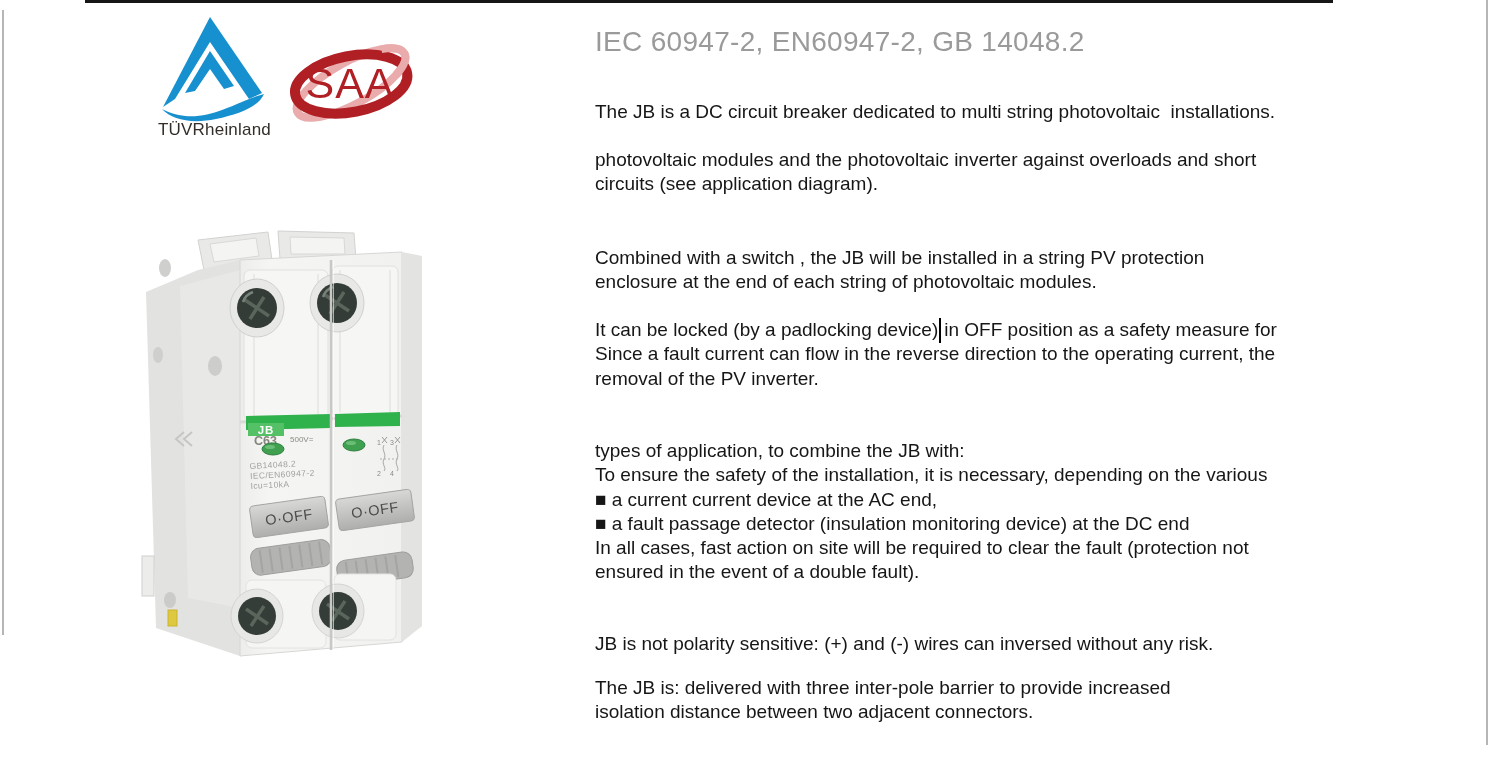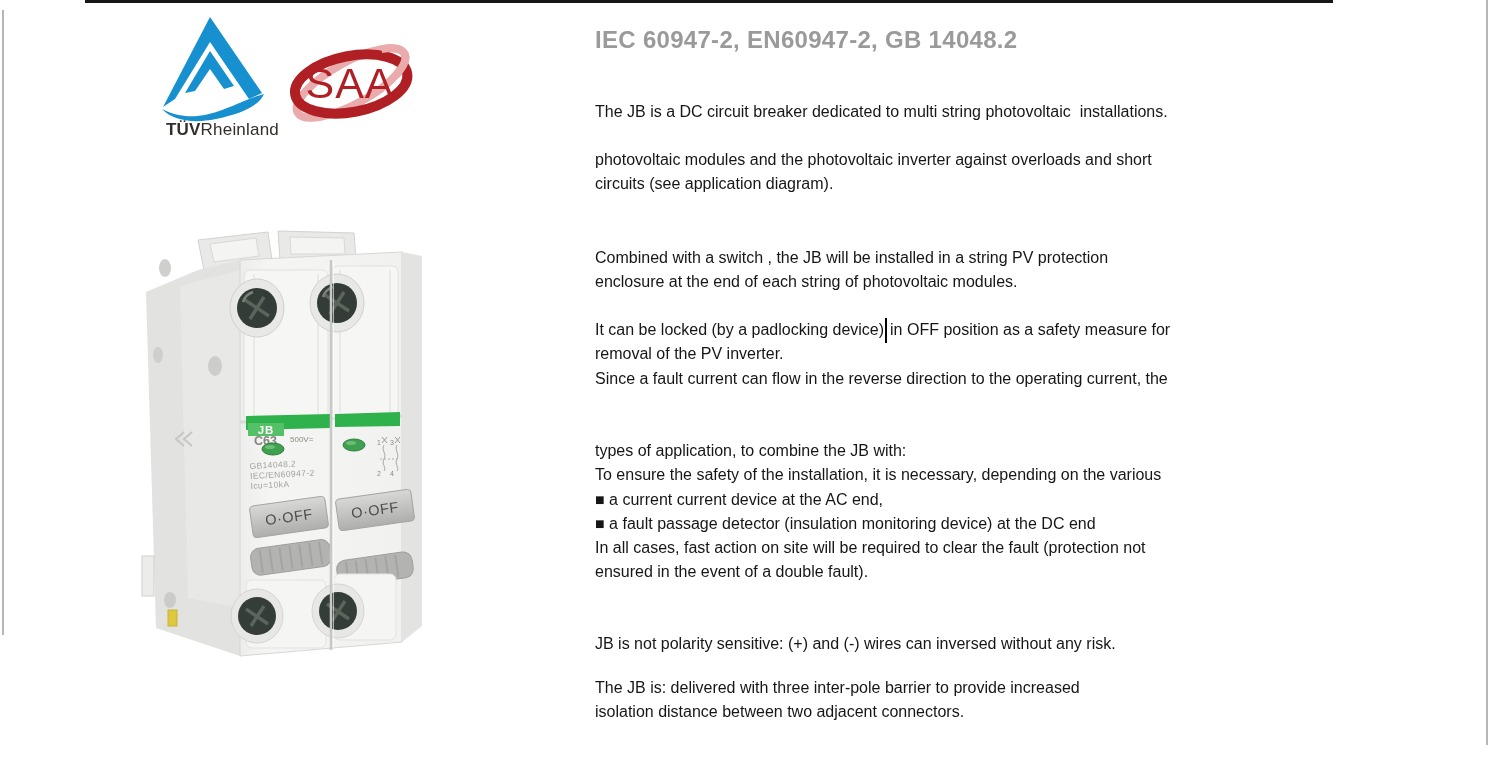--- a/index.html
+++ b/index.html
@@ -6,28 +6,28 @@
   body{
     width:1490px;height:769px;position:relative;background:#ffffff;overflow:hidden;
     font-family:"Liberation Sans","DejaVu Sans",sans-serif;color:#161616;
   }
   .abs{position:absolute;}
   
   #top-rule{left:85px;top:0;width:1248px;height:3px;background:#161616;}
   #edge-left{left:2px;top:10px;width:2px;height:625px;background:#b6b6b4;}
   #edge-right{left:1486px;top:0;width:2px;height:745px;background:#b6b6b4;}
   
-  #heading{left:595px;top:26px;font-size:24px;font-weight:bold;color:#9a9a9a;letter-spacing:.3px;white-space:pre;}
-  .para{left:595px;font-size:16px;color:#161616;}
+  #heading{left:595px;top:26px;font-size:28px;font-weight:normal;color:#9a9a9a;letter-spacing:.3px;white-space:pre;}
+  .para{left:595px;font-size:19px;color:#161616;}
   .line{height:24.3px;line-height:24.3px;white-space:pre;}
   .caret{display:inline-block;width:0;height:25px;border-left:2px solid #000;vertical-align:middle;margin:0 3px 0 1px;}
   
   #tuv-logo{left:158px;top:17px;width:108px;height:126px;}
   .tuv-wordmark{position:absolute;left:0;top:103px;width:108px;font-size:17px;color:#332e2a;white-space:nowrap;letter-spacing:.2px;}
-  .tuv-wordmark b{font-weight:700;margin-left:8px;}
+  .tuv-wordmark b{font-weight:400;}
   #saa-logo{left:287px;top:37px;width:128px;height:92px;}
   
   #product-photo{left:140px;top:226px;width:290px;height:436px;}
   svg{display:block;font-family:"Liberation Sans","DejaVu Sans",sans-serif;}
 </style>
 </head>
 <body>
 
 <div class="abs" id="top-rule"></div>
 <div class="abs" id="edge-left"></div>
@@ -199,22 +199,22 @@
   <div class="line">circuits (see application diagram).</div>
 </div>
 
 <div class="abs para" style="top:246px">
   <div class="line">Combined with a switch , the JB will be installed in a string PV protection</div>
   <div class="line">enclosure at the end of each string of photovoltaic modules.</div>
 </div>
 
 <div class="abs para" style="top:318px">
   <div class="line"><span>It can be locked (by a padlocking device)</span><span class="caret"></span><span>in OFF position as a safety measure for</span></div>
+  <div class="line">Since a fault current can flow in the reverse direction to the operating current, the</div>
   <div class="line">removal of the PV inverter.</div>
-  <div class="line">Since a fault current can flow in the reverse direction to the operating current, the</div>
 </div>
 
 <div class="abs para" style="top:439px">
   <div class="line">types of application, to combine the JB with:</div>
   <div class="line">To ensure the safety of the installation, it is necessary, depending on the various</div>
   <div class="line">■ a current current device at the AC end,</div>
   <div class="line">■ a fault passage detector (insulation monitoring device) at the DC end</div>
   <div class="line">In all cases, fast action on site will be required to clear the fault (protection not</div>
   <div class="line">ensured in the event of a double fault).</div>
 </div>

